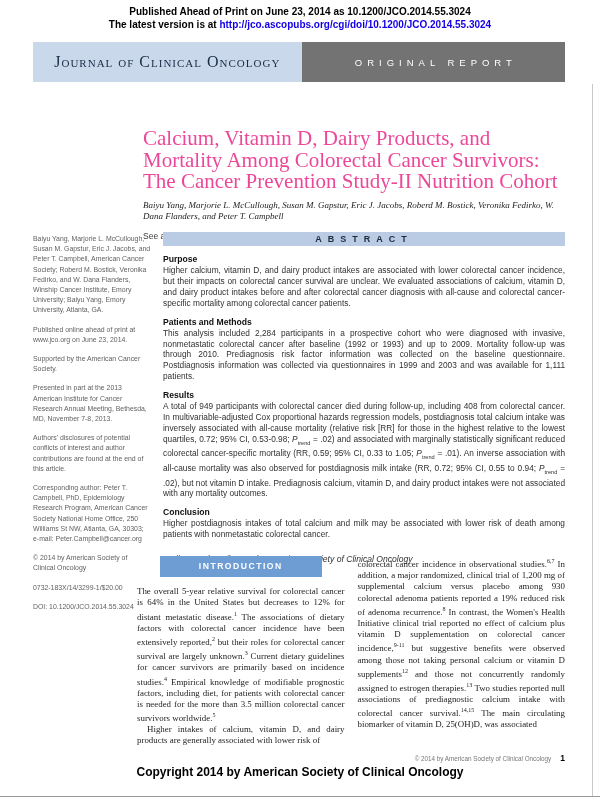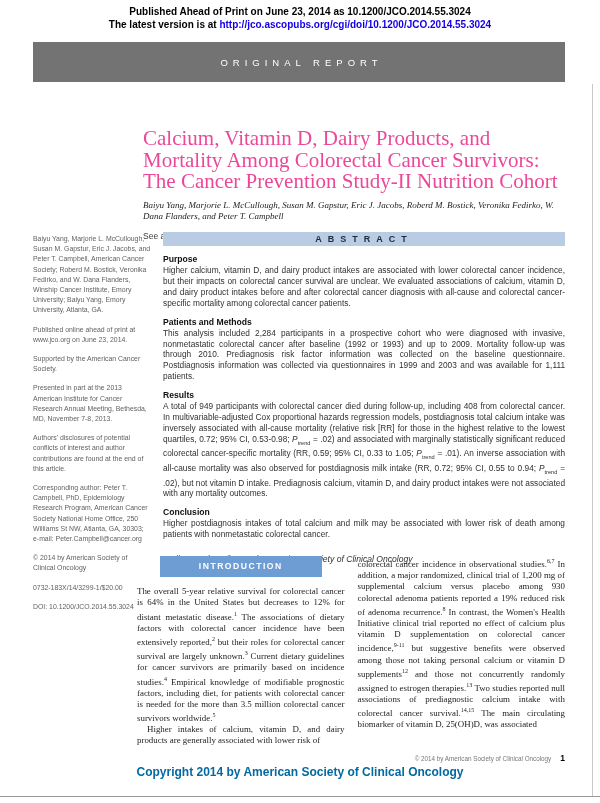--- a/index.html
+++ b/index.html
@@ -96,38 +96,41 @@
   .pagefoot .num { font-size: 8.5px; font-weight: bold; color: #000; }
 
   .footer { position: absolute; left: 0; top: 763px; width: 600px; text-align: center; color: #2b2b2b; }
   .footer .f1 { font-size: 9px; line-height: 10.5px; }
   .footer .f2 { font-size: 9px; line-height: 10.5px; position: relative; }
   .footer .ip {
     position: absolute; left: 50%; top: 0;
     transform: translateX(-62%);
     font-weight: bold; color: #1c1c1c;
   }
-  .footer .f3 { font-size: 12px; font-weight: bold; color: #0369a1; margin-top: 2px; }
+  .footer .f3 { font-size: 12px; font-weight: bold; color: #000000; margin-top: 2px; }
 
   .edge-right { position: absolute; left: 592px; top: 84px; width: 1px; height: 712px; background: #c9c9c9; }
   .edge-bottom { position: absolute; left: 0; top: 796px; width: 600px; height: 1px; background: #9a9a9a; }
 </style>
 </head>
 <body>
 
 <div class="page">
 
   <div class="notice">
     <div>Published Ahead of Print on June 23, 2014 as 10.1200/JCO.2014.55.3024</div>
     <div>
       <span>The latest version is at </span><span class="doi-link">http://jco.ascopubs.org/cgi/doi/10.1200/JCO.2014.55.3024</span>
     </div>
   </div>
 
   <div class="banner">
+    <div class="banner-left">
+      <span>Journal of Clinical Oncology</span>
+    </div>
     <div class="banner-right">
       <span>ORIGINAL REPORT</span>
     </div>
   </div>
 
   <div class="headline">
     <div class="title">Calcium, Vitamin D, Dairy Products, and Mortality Among Colorectal Cancer Survivors: The Cancer Prevention Study-II Nutrition Cohort</div>
     <div class="authors">Baiyu Yang, Marjorie L. McCullough, Susan M. Gapstur, Eric J. Jacobs, Roberd M. Bostick, Veronika Fedirko, W. Dana Flanders, and Peter T. Campbell</div>
     <div class="editorial">See accompanying editorial doi: 10.1200/JCO.2014.56.6299</div>
   </div>

